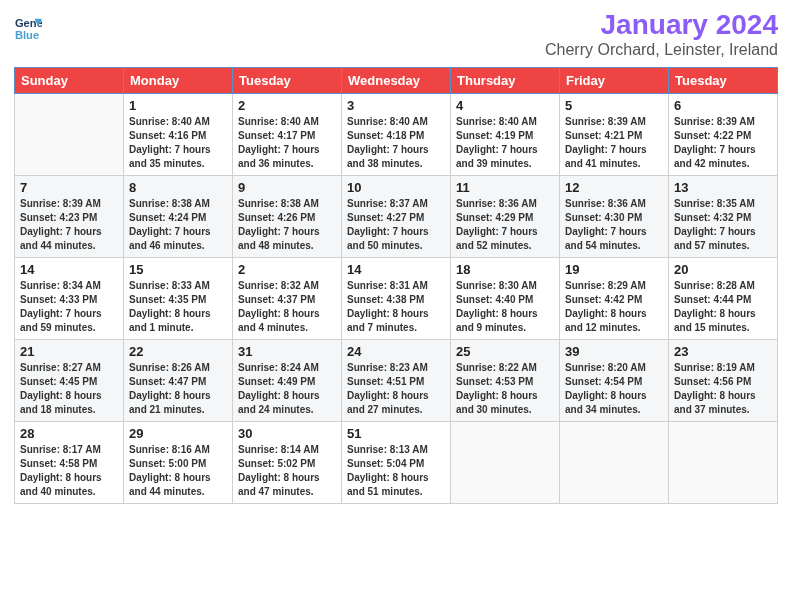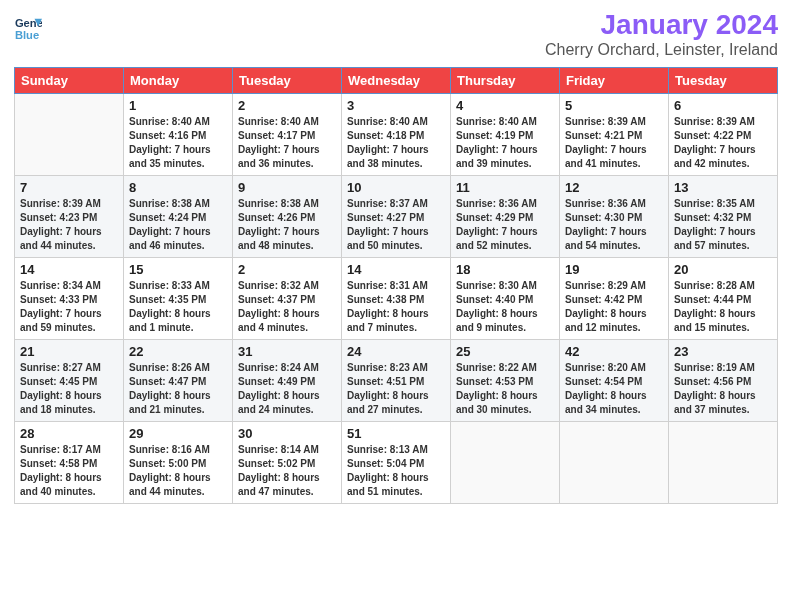--- a/index.html
+++ b/index.html
@@ -219,21 +219,21 @@
           </td>
           <td>
             <div class="day-number">24</div>
             <div class="day-info">Sunrise: 8:23 AM<br>Sunset: 4:51 PM<br>Daylight: 8 hours<br>and 27 minutes.</div>
           </td>
           <td>
             <div class="day-number">25</div>
             <div class="day-info">Sunrise: 8:22 AM<br>Sunset: 4:53 PM<br>Daylight: 8 hours<br>and 30 minutes.</div>
           </td>
           <td>
-            <div class="day-number">42</div>
+            <div class="day-number">39</div>
             <div class="day-info">Sunrise: 8:20 AM<br>Sunset: 4:54 PM<br>Daylight: 8 hours<br>and 34 minutes.</div>
           </td>
           <td>
             <div class="day-number">23</div>
             <div class="day-info">Sunrise: 8:19 AM<br>Sunset: 4:56 PM<br>Daylight: 8 hours<br>and 37 minutes.</div>
           </td>
         </tr>
         <tr>
           <td>
             <div class="day-number">28</div>

